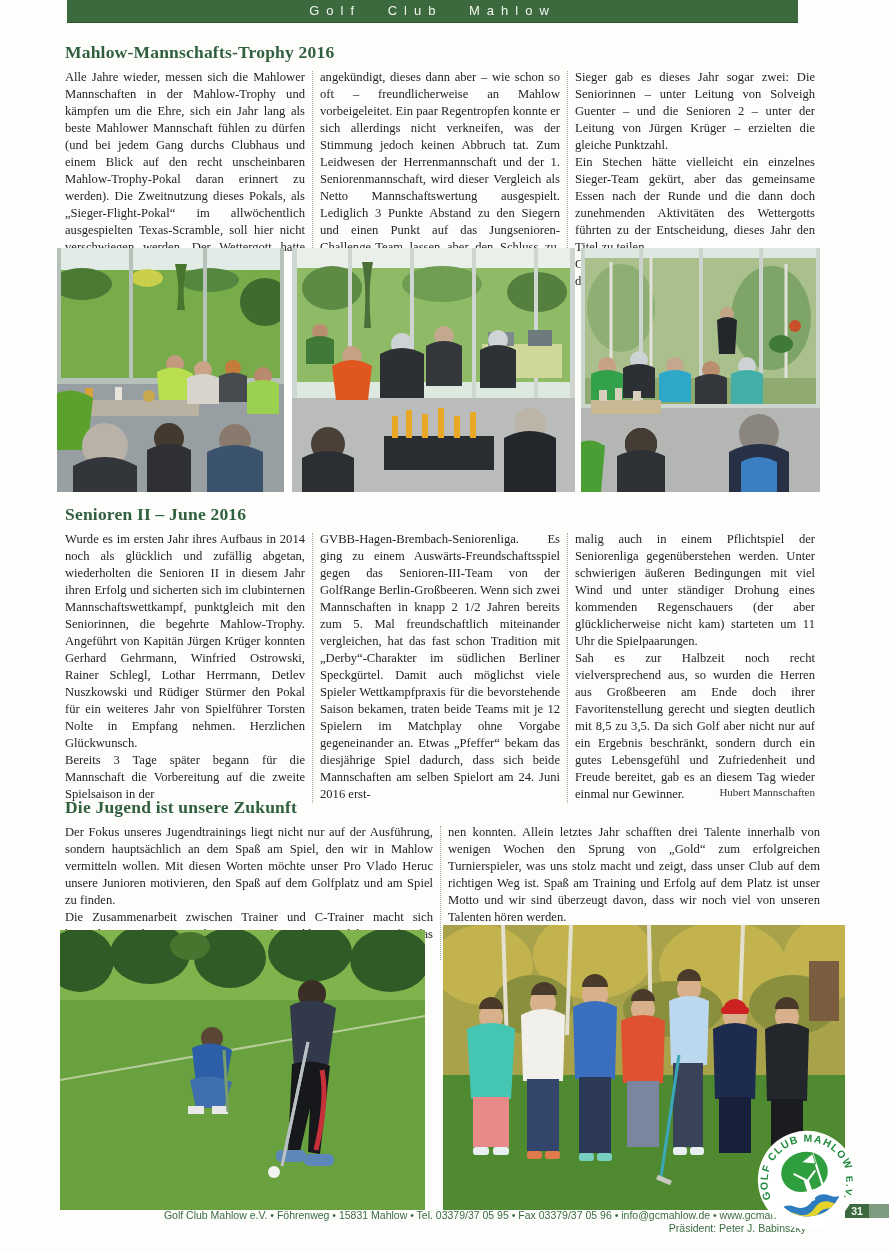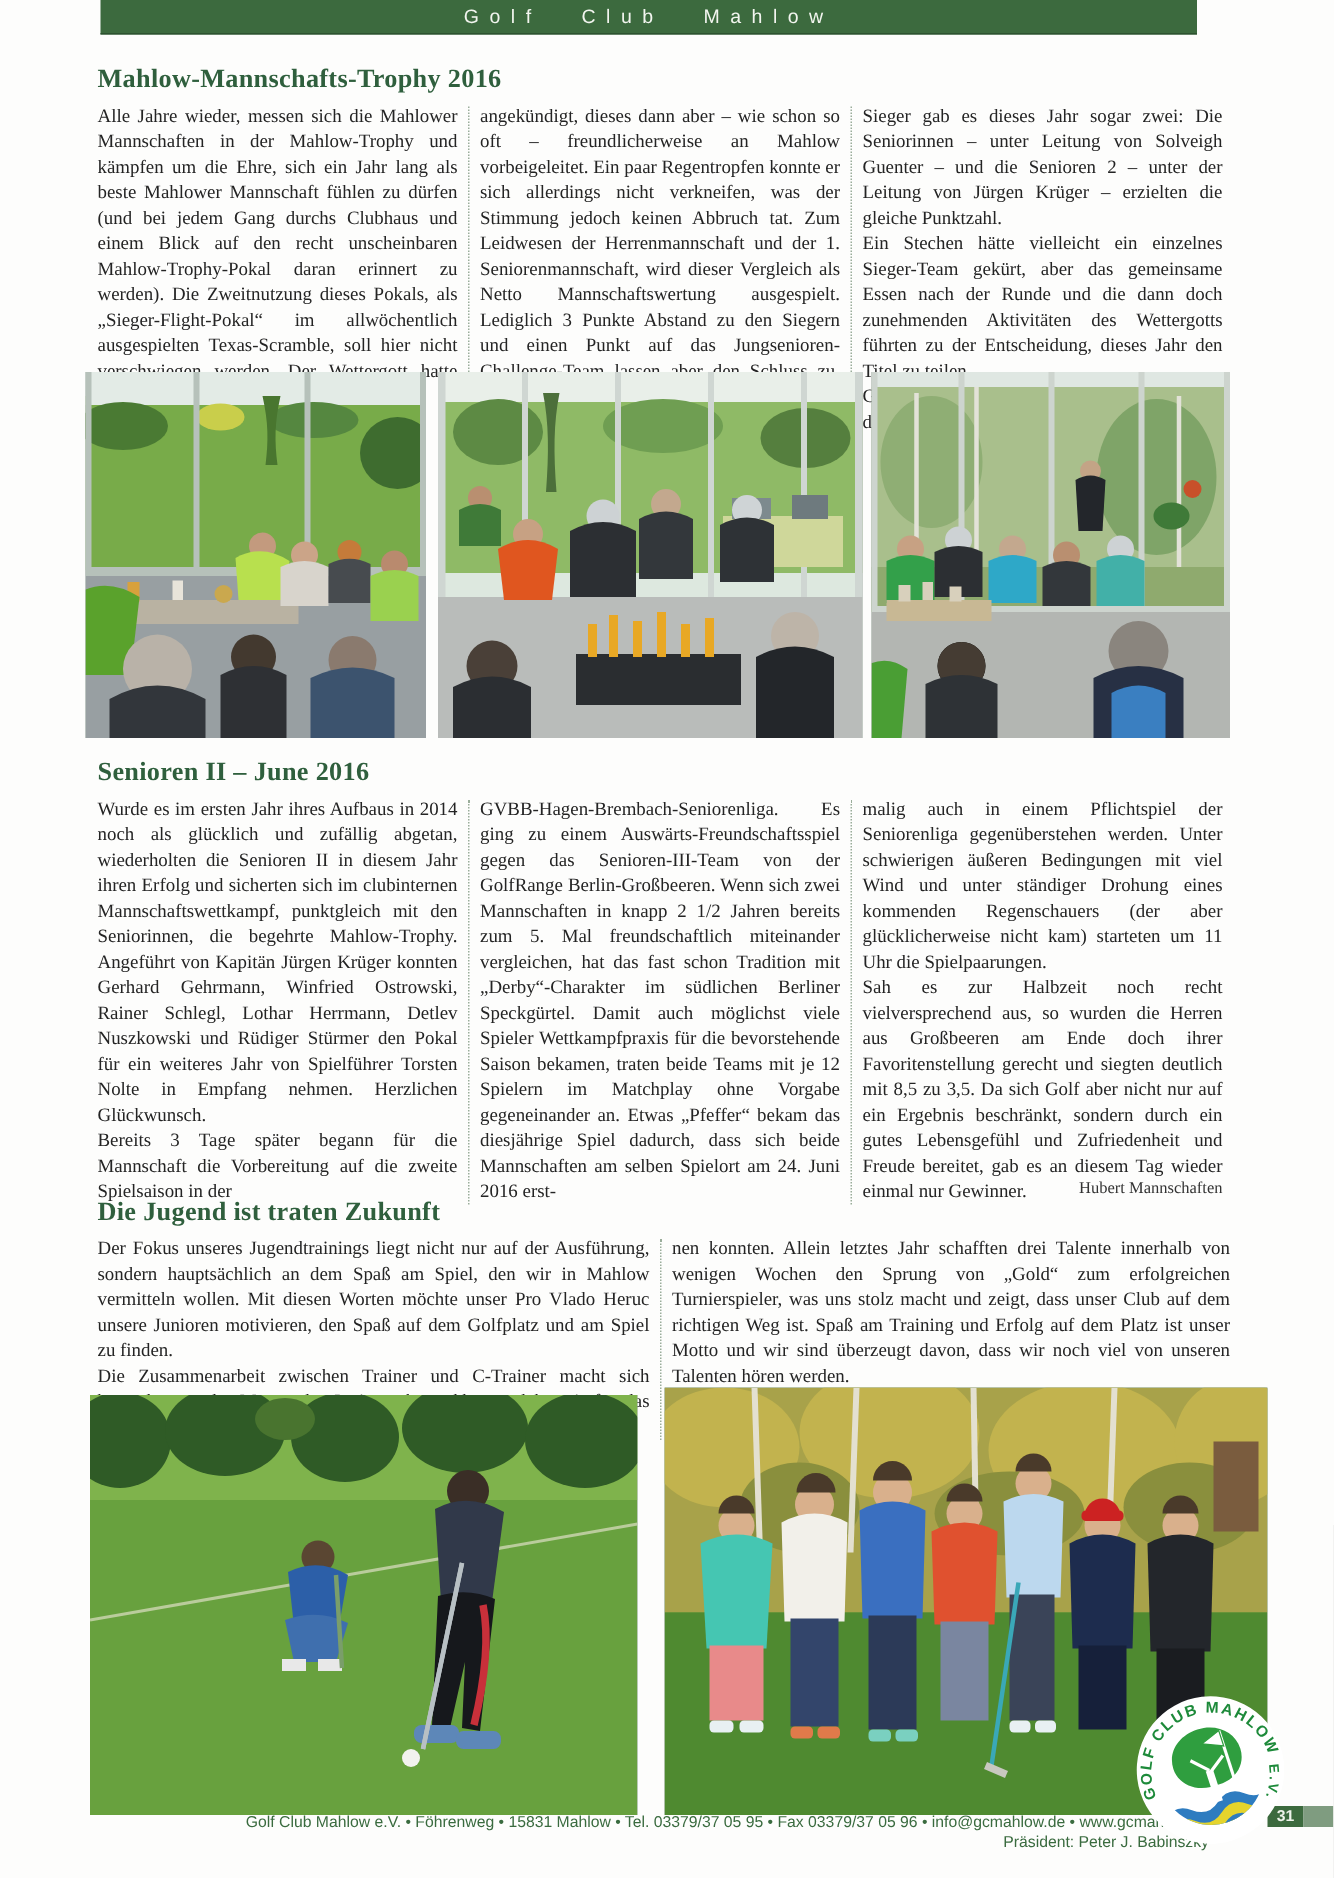--- a/index.html
+++ b/index.html
@@ -213,21 +213,21 @@
       <div class="vsep"></div>
       <div>
         <div class="col">malig auch in einem Pflichtspiel der Seniorenliga gegenüberstehen werden. Unter schwierigen äußeren Bedingungen mit viel Wind und unter ständiger Drohung eines kommenden Regenschauers (der aber glücklicherweise nicht kam) starteten um 11 Uhr die Spielpaarungen.
 Sah es zur Halbzeit noch recht vielversprechend aus, so wurden die Herren aus Großbeeren am Ende doch ihrer Favoritenstellung gerecht und siegten deutlich mit 8,5 zu 3,5. Da sich Golf aber nicht nur auf ein Ergebnis beschränkt, sondern durch ein gutes Lebensgefühl und Zufriedenheit und Freude bereitet, gab es an diesem Tag wieder einmal nur Gewinner.</div>
         <div class="sig inline">Hubert Mannschaften</div>
       </div>
     </div>
   </div>
 
   <div class="article" style="top:797px;">
-    <h2 class="article-title">Die Jugend ist traten Zukunft</h2>
+    <h2 class="article-title">Die Jugend ist unsere Zukunft</h2>
     <div class="cols">
       <div class="col wide">Der Fokus unseres Jugendtrainings liegt nicht nur auf der Ausführung, sondern hauptsächlich an dem Spaß am Spiel, den wir in Mahlow vermitteln wollen. Mit diesen Worten möchte unser Pro Vlado Heruc unsere Junioren motivieren, den Spaß auf dem Golfplatz und am Spiel zu finden.
 Die Zusammenarbeit zwischen Trainer und C-Trainer macht sich besonders an der Menge der Junioren bemerkbar, welche wir für das Jahr 2016 gewin-</div>
       <div class="vsep"></div>
       <div style="width:372px;">
         <div class="col wide" style="width:372px;">nen konnten. Allein letztes Jahr schafften drei Talente innerhalb von wenigen Wochen den Sprung von „Gold“ zum erfolgreichen Turnierspieler, was uns stolz macht und zeigt, dass unser Club auf dem richtigen Weg ist. Spaß am Training und Erfolg auf dem Platz ist unser Motto und wir sind überzeugt davon, dass wir noch viel von unseren Talenten hören werden.</div>
         <div class="sig block">Richard Verpeleti</div>
       </div>
     </div>
   </div>

